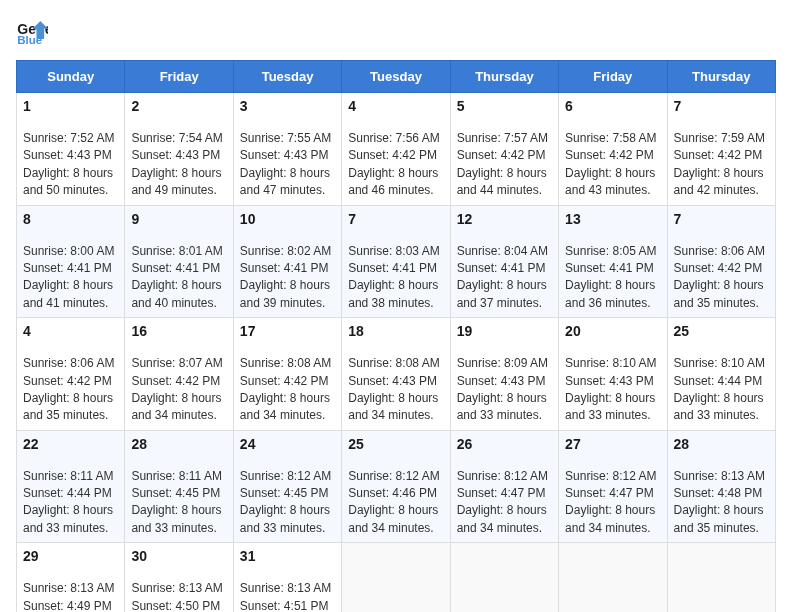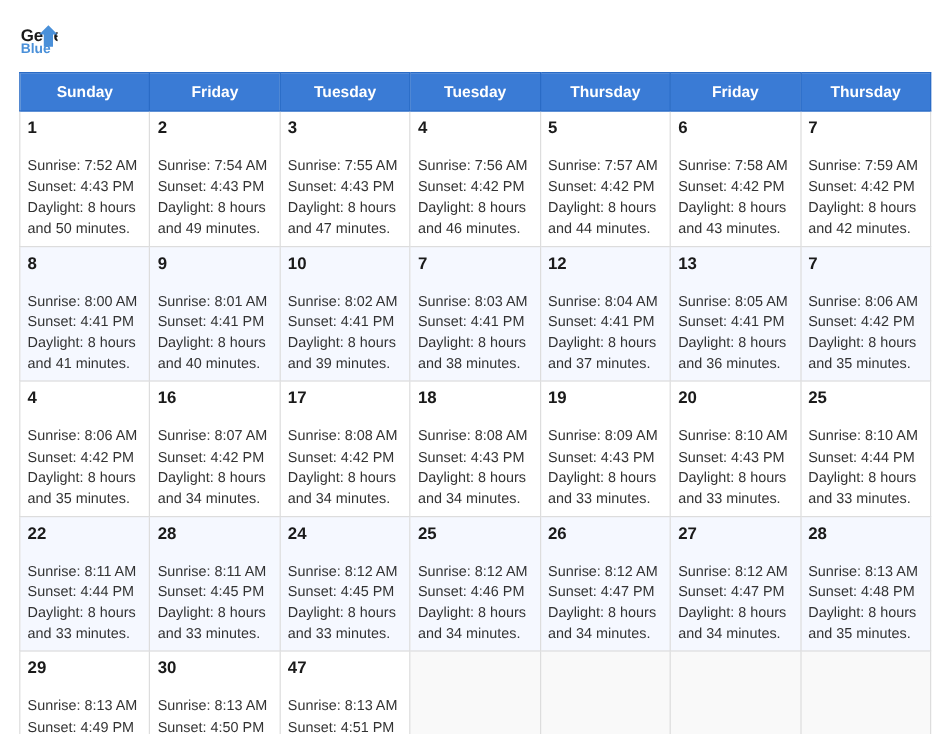--- a/index.html
+++ b/index.html
@@ -236,21 +236,21 @@
       <tr>
         <td>
           <span class="day-num">29</span>
           <div class="day-info">Sunrise: 8:13 AM<br>Sunset: 4:49 PM<br>Daylight: 8 hours and 36 minutes.</div>
         </td>
         <td>
           <span class="day-num">30</span>
           <div class="day-info">Sunrise: 8:13 AM<br>Sunset: 4:50 PM<br>Daylight: 8 hours and 36 minutes.</div>
         </td>
         <td>
-          <span class="day-num">47</span>
+          <span class="day-num">31</span>
           <div class="day-info">Sunrise: 8:13 AM<br>Sunset: 4:51 PM<br>Daylight: 8 hours and 37 minutes.</div>
         </td>
         <td class="empty-cell"></td>
         <td class="empty-cell"></td>
         <td class="empty-cell"></td>
         <td class="empty-cell"></td>
       </tr>
     </tbody>
 </table>
 

